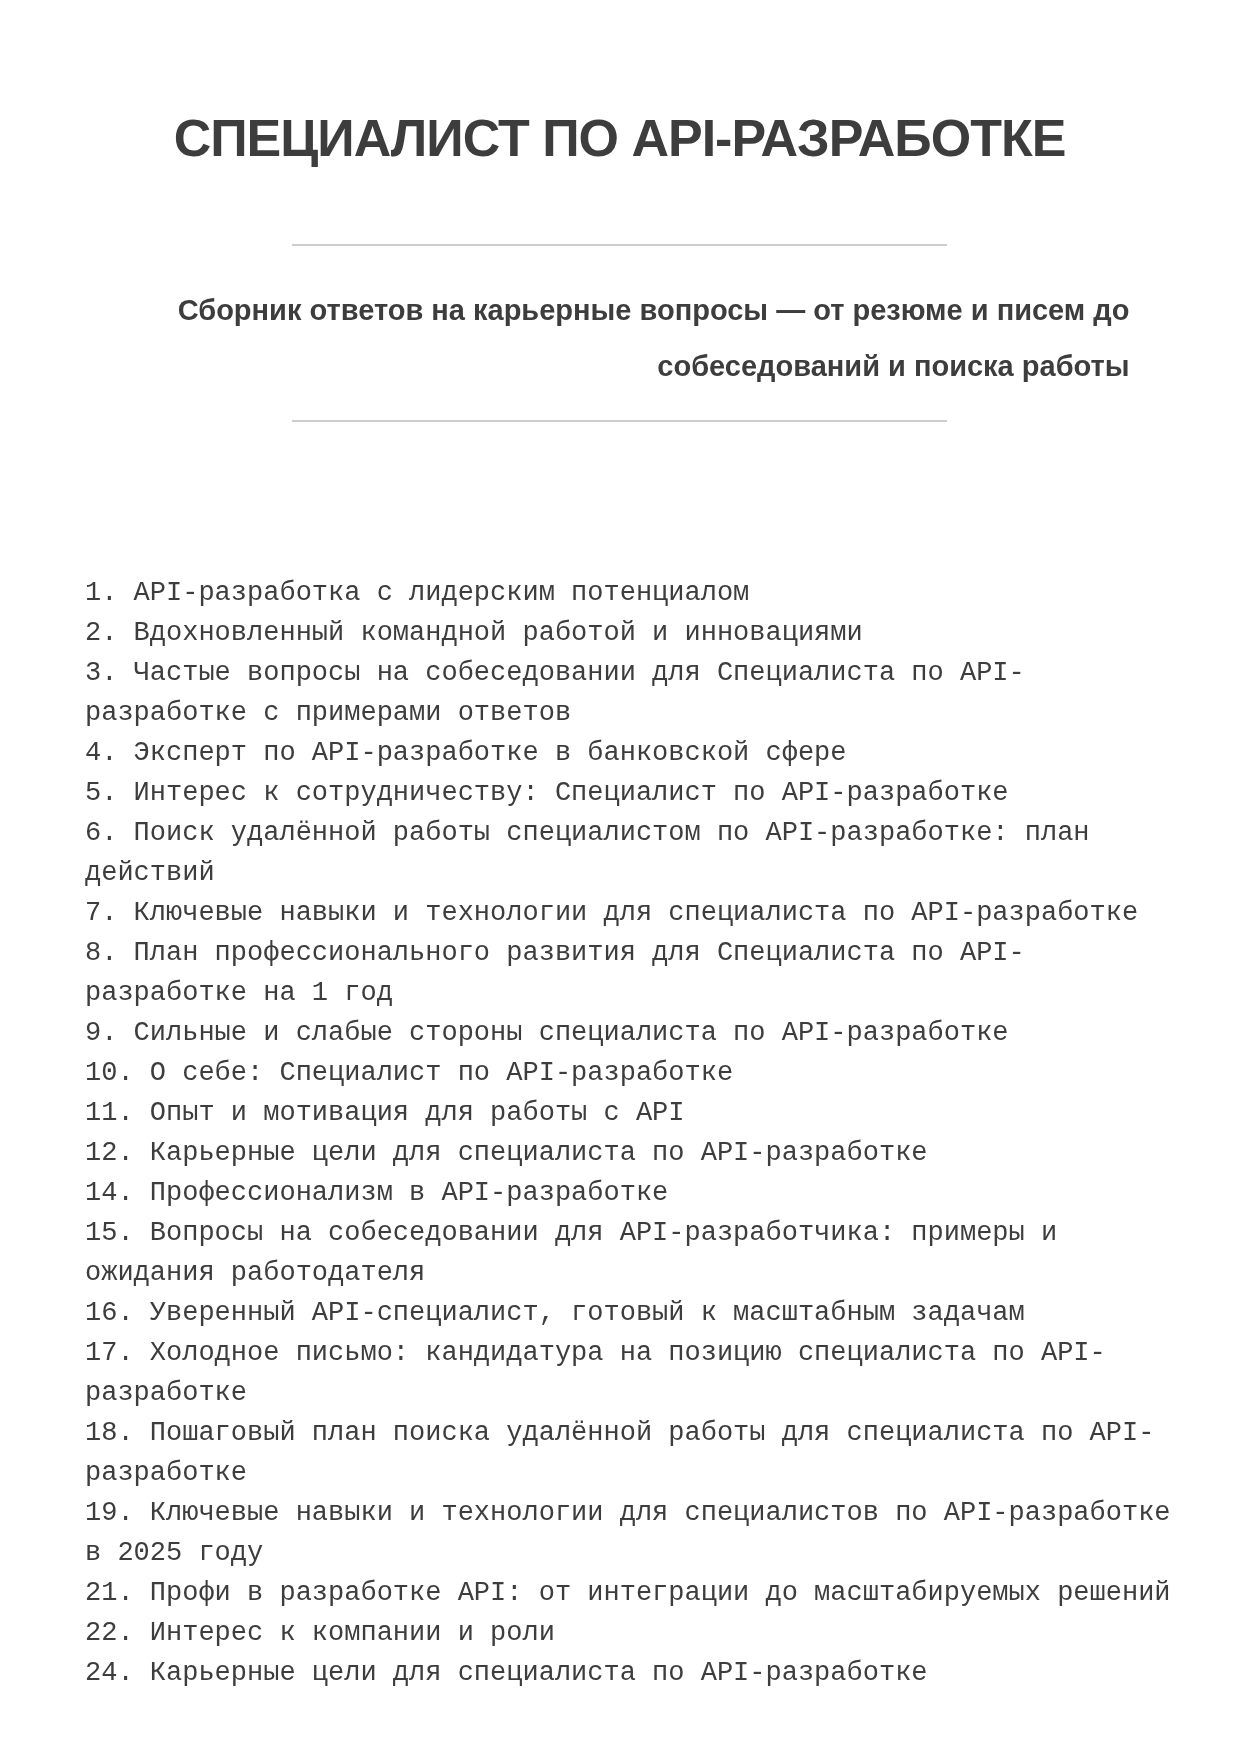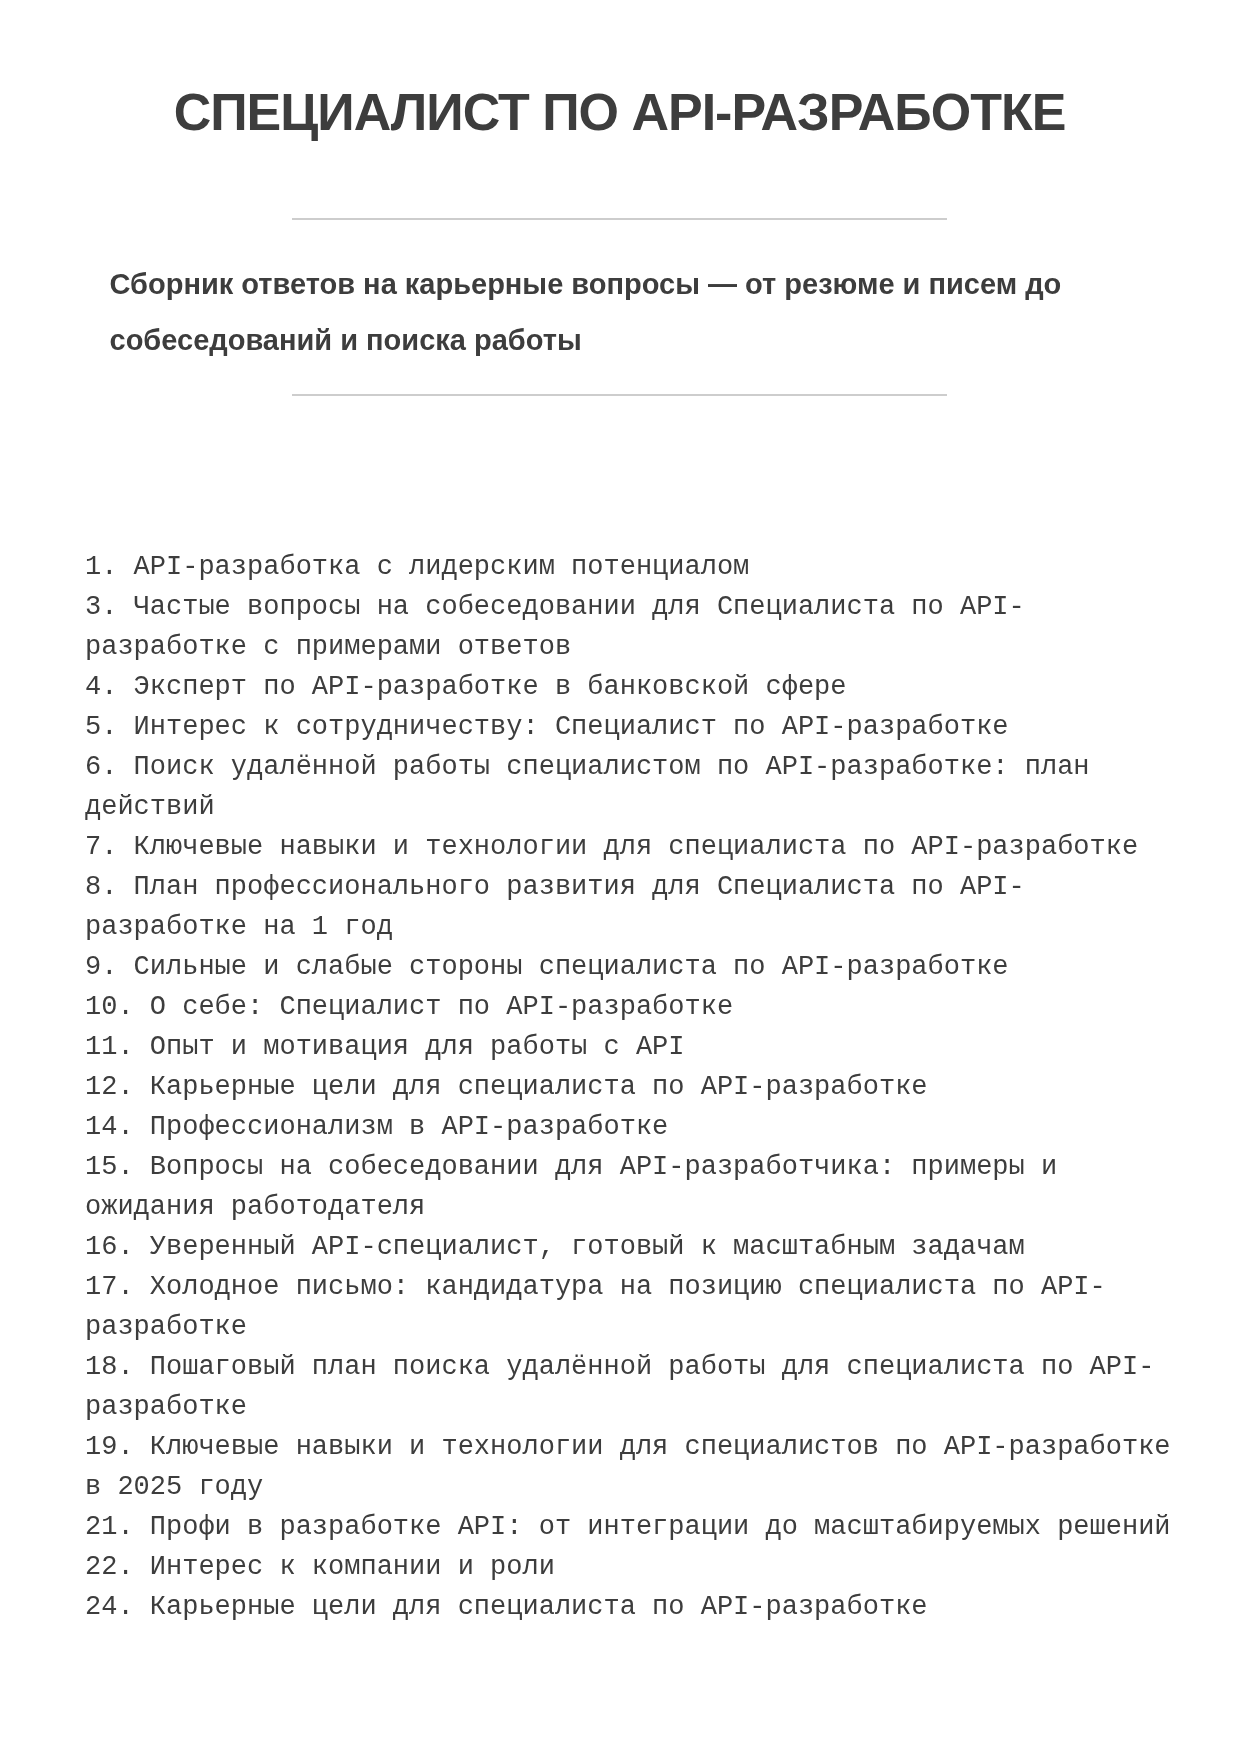--- a/index.html
+++ b/index.html
@@ -14,21 +14,21 @@
     background: var(--background);
   }
   .page {
     position: relative;
     width: 1239px;
     height: 1753px;
     margin: 0 auto;
     background: var(--background);
     font-family: "Liberation Sans", sans-serif;
     color: var(--text);
-    padding-top: 80px;
+    padding-top: 106px;
     overflow: hidden;
   }
   .doc-title {
     margin: 0;
     text-align: center;
     font-size: 52px;
     line-height: 64px;
     font-weight: 700;
     letter-spacing: -1px;
     color: var(--text);
@@ -37,21 +37,21 @@
     border: none;
     border-top: 2px solid var(--divider);
     width: 655px;
     margin: 0 auto;
   }
   .divider-top { margin-top: 74px; }
   .divider-bottom { margin-top: 26px; }
   .doc-subtitle {
     margin: 36px auto 0;
     max-width: 1020px;
-    text-align: left;
+    text-align: right;
     font-size: 29px;
     line-height: 56px;
     font-weight: 700;
     color: var(--text);
   }
   .toc-list {
     margin-top: 151px;
     padding: 0 60px 0 85px;
   }
   .toc-item {
@@ -71,20 +71,21 @@
   <h1 class="doc-title">СПЕЦИАЛИСТ ПО API-РАЗРАБОТКЕ</h1>
 
   <hr class="divider divider-top">
 
   <h2 class="doc-subtitle">Сборник ответов на карьерные вопросы — от резюме и писем до собеседований и поиска работы</h2>
 
   <hr class="divider divider-bottom">
 
   <div class="toc-list">
     <p class="toc-item">1. API-разработка с лидерским потенциалом</p>
+    <p class="toc-item">2. Вдохновленный командной работой и инновациями</p>
     <p class="toc-item">3. Частые вопросы на собеседовании для Специалиста по API-разработке с примерами ответов</p>
     <p class="toc-item">4. Эксперт по API-разработке в банковской сфере</p>
     <p class="toc-item">5. Интерес к сотрудничеству: Специалист по API-разработке</p>
     <p class="toc-item">6. Поиск удалённой работы специалистом по API-разработке: план действий</p>
     <p class="toc-item">7. Ключевые навыки и технологии для специалиста по API-разработке</p>
     <p class="toc-item">8. План профессионального развития для Специалиста по API-разработке на 1 год</p>
     <p class="toc-item">9. Сильные и слабые стороны специалиста по API-разработке</p>
     <p class="toc-item">10. О себе: Специалист по API-разработке</p>
     <p class="toc-item">11. Опыт и мотивация для работы с API</p>
     <p class="toc-item">12. Карьерные цели для специалиста по API-разработке</p>

